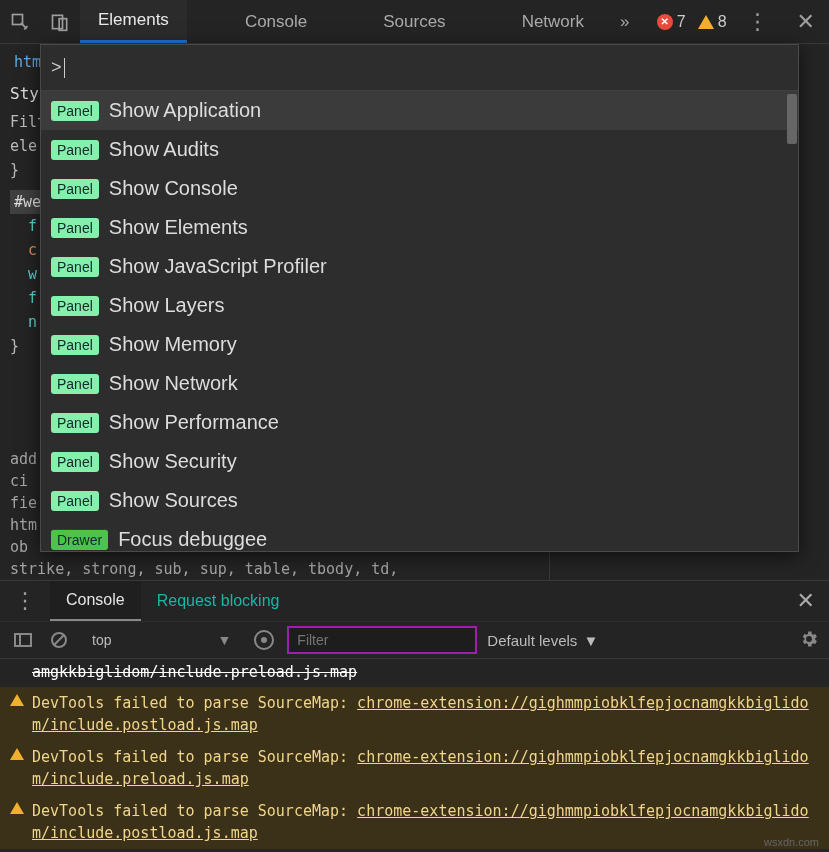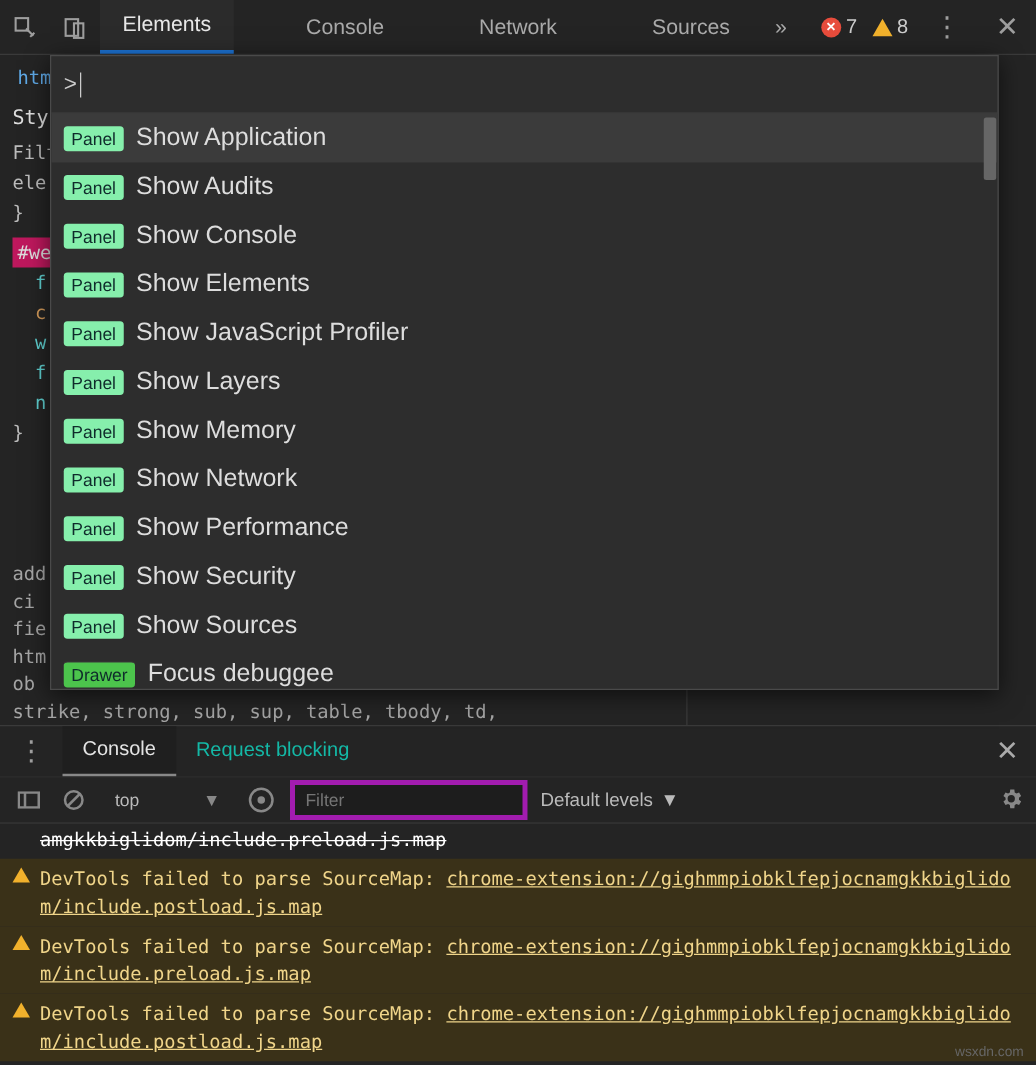--- a/index.html
+++ b/index.html
@@ -63,25 +63,25 @@
   
   .drawer { border-top: 1px solid #3a3a3a; }
   .drawer-tabs { height: 40px; display: flex; align-items: stretch; }
   .drawer-tabs .kebab { padding: 0 14px; }
   .drawer-tab { padding: 0 16px; display: flex; align-items: center; font-size: 16px; color: #14b8a6; cursor: pointer; }
   .drawer-tab.active { background: #1f1f1f; color: #e4e4e4; border-bottom: 2px solid #888; }
   .drawer-close { margin-left: auto; padding: 0 14px; display:flex; align-items:center; color:#aaa; font-size:22px; }
   
   .console-toolbar { height: 38px; display: flex; align-items: center; gap: 10px; padding: 0 10px; border-top:1px solid #2c2c2c; border-bottom:1px solid #3a3a3a; }
   .ct-icon { width: 26px; display:flex; justify-content:center; color:#888; }
-  .ctx-select { display:flex; align-items:center; gap: 51px; color:#bbb; padding: 0 10px; }
+  .ctx-select { display:flex; align-items:center; gap: 106px; color:#bbb; padding: 0 10px; }
   .ctx-caret { color:#888; }
   .eye-circle { width:20px; height:20px; border:2px solid #888; border-radius:50%; position:relative; }
   .eye-circle::after { content:""; position:absolute; width:6px; height:6px; background:#888; border-radius:50%; top:5px; left:5px; }
-  .filter-input { flex: 1; max-width: 190px; background: #1d1d1d; border: 4px solid #a21caf; padding: 4px 8px; color: #999; font-size: 14px; }
+  .filter-input { flex: 1; max-width: 190px; background: #1d1d1d; border: 2px solid #a21caf; padding: 4px 8px; color: #999; font-size: 14px; }
   .levels { display:flex; align-items:center; gap:6px; color:#bbb; font-size:15px; }
   .gear { margin-left:auto; color:#888; }
   
   .console-body { background: #242424; font-family: Menlo, Consolas, monospace; font-size: 15px; }
   .console-line { padding: 5px 10px 5px 32px; position: relative; display:block; line-height:22px; }
   .console-line.warn { background: #3a3118; color: #f0d58a; }
   .console-line.warn .warn-ico { position:absolute; left:10px; top:7px; }
   .ext-link { text-decoration: underline; color: #f0d58a; word-break:break-all; }
   .console-line.strike { text-decoration: line-through; color: #ffffff; padding-top:2px; padding-bottom:4px; }
   .prompt-line { padding: 6px 10px; color: #4a8ae0; font-weight:bold; font-size:18px; }
@@ -100,22 +100,22 @@
   </div>
   <div class="tb-btn">
     <svg viewBox="0 0 24 24" fill="none" stroke="#9e9e9e" stroke-width="2">
         <rect x="3" y="4" width="12" height="16"></rect>
         <rect x="11" y="8" width="9" height="14"></rect>
       </svg>
   </div>
   <div id="tabs-host" style="display:flex;gap:40px;">
       <div class="tab active">Elements</div>
       <div class="tab">Console</div>
+      <div class="tab">Sources</div>
       <div class="tab">Network</div>
-      <div class="tab">Sources</div>
     </div>
   <div class="tab">»</div>
   <div class="toolbar-spacer"></div>
   <div class="badge-wrap">
     <span class="err-circle"></span>
     <span class="cnt">7</span>
   </div>
   <div class="badge-wrap">
     <span class="warn-tri"></span>
     <span class="cnt">8</span>
@@ -125,21 +125,21 @@
 </div>
 
 <div class="main">
   <div class="backdrop">
     <span class="crumb">htm</span>
     <div class="styles-head">Sty</div>
     <div class="filter-label">Filte</div>
     <div class="code-line">ele</div>
     <div class="code-line brace">}</div>
     <div style="height:8px"></div>
-    <div class="code-line hash" style="background:#be185d; display:inline-block; padding:0 4px;">#we</div>
+    <div class="code-line hash" style="background:#404040; display:inline-block; padding:0 4px;">#we</div>
     <div id="props-host">
         <div class="code-line teal">  f</div>
         <div class="code-line orange">  c</div>
         <div class="code-line teal">  w</div>
         <div class="code-line teal">  f</div>
         <div class="code-line teal">  n</div>
         <div class="code-line brace">}</div>
         <div style="height: 10px;"></div>
       </div>
   </div>

